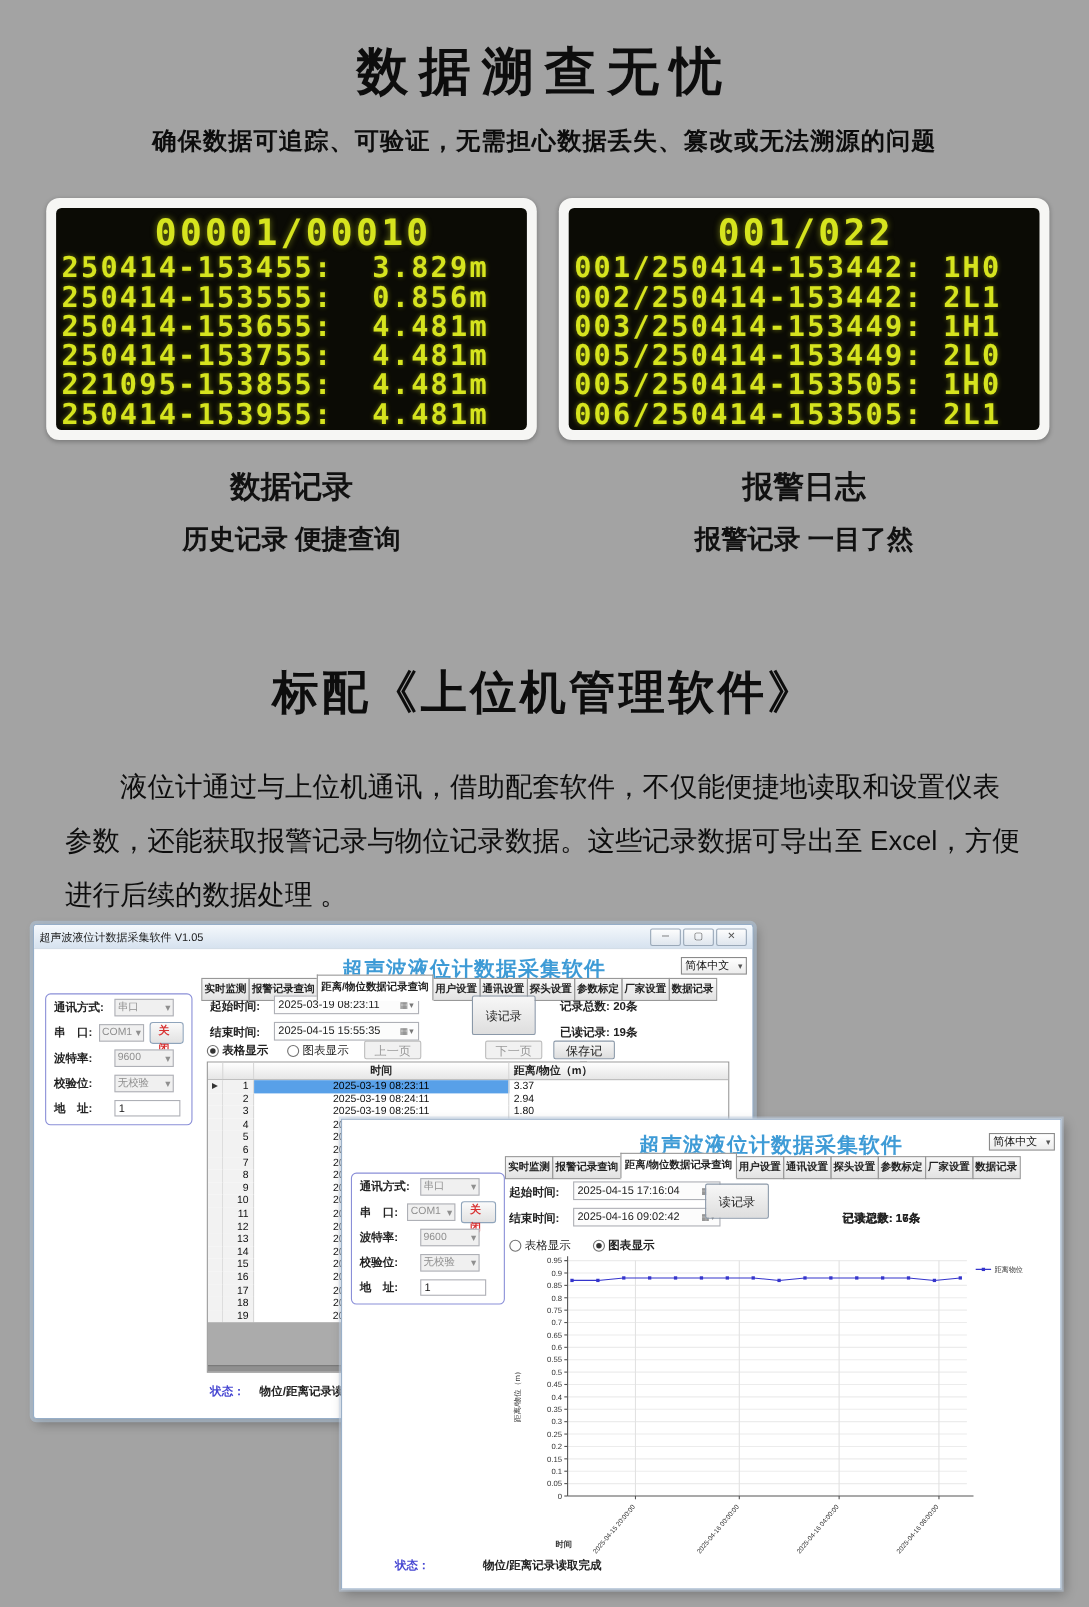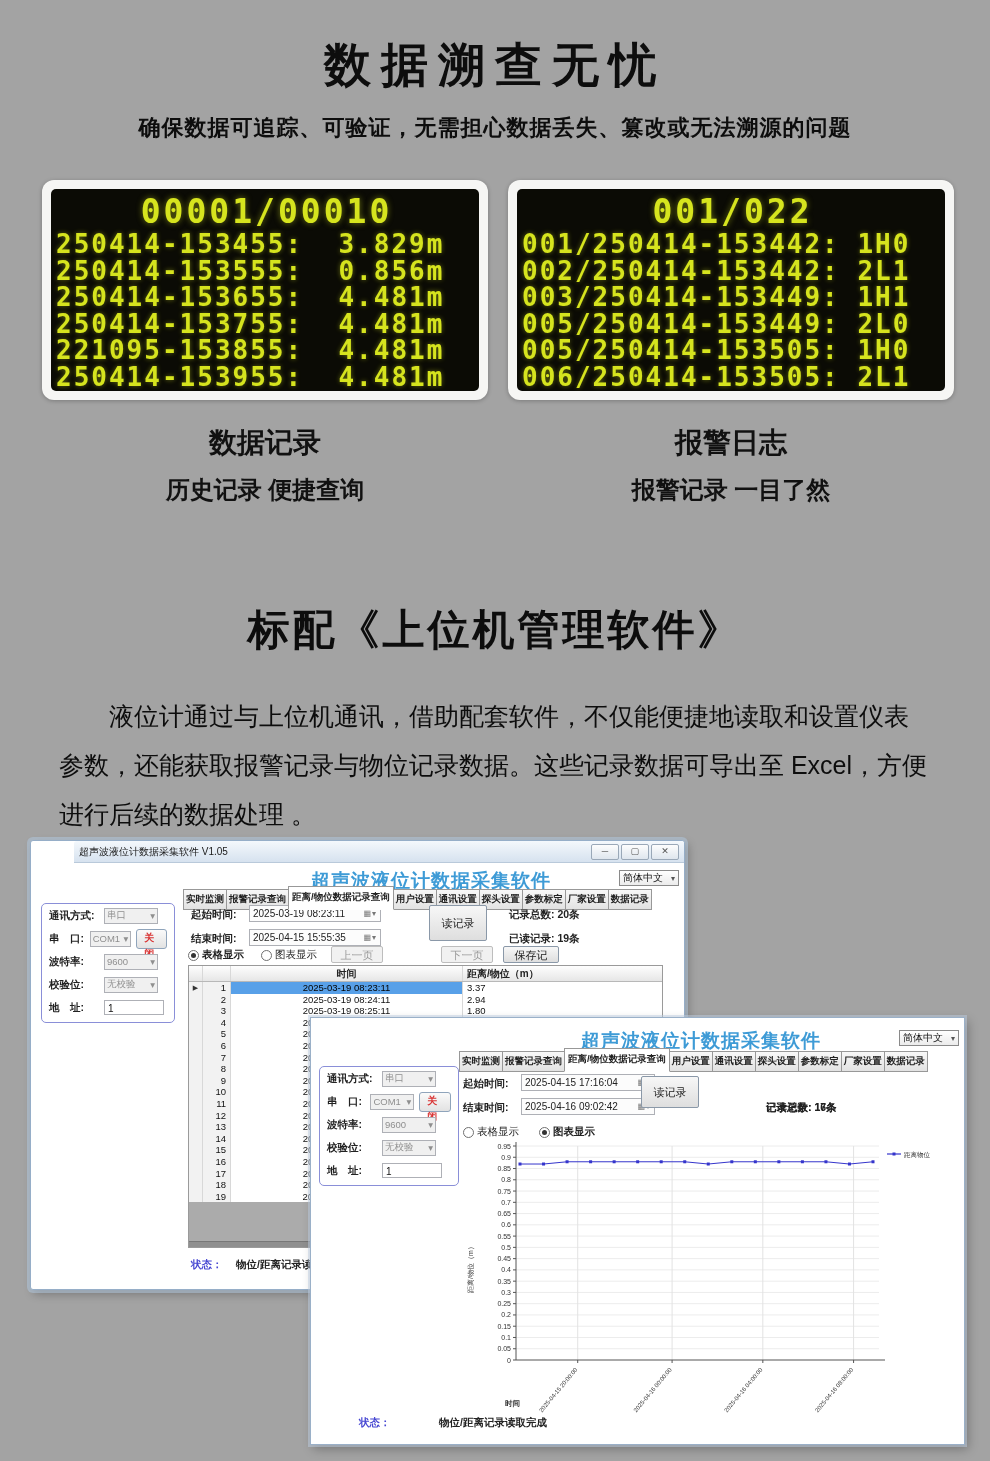--- a/index.html
+++ b/index.html
@@ -34,21 +34,21 @@
   
   .s2-title { position:absolute; top:602px; left:0; width:100%; text-align:center;
               font-size:42px; font-weight:700; letter-spacing:3px; color:#0d0d0d; }
   .s2-para  { position:absolute; top:692px; left:59px; width:872px; font-size:25px;
               line-height:49px; font-weight:500; color:#0d0d0d; text-indent:2em; }
 
   
   .win { position:absolute; background:#fff; box-sizing:border-box; font-size:10px; }
   .win1 { left:30px; top:840px; width:655px; height:450px; border:1px solid #96aec8;
           box-shadow:0 0 0 3px rgba(176,198,220,.55), 3px 4px 10px rgba(0,0,0,.28);
-          border-radius:3px;padding-left:43px; }
+          border-radius:3px; }
   .win2 { left:310px; top:1017px; width:655px; height:428px; border:1px solid #9ab0c8;
           box-shadow:0 0 0 2px rgba(190,205,225,.5), 3px 4px 10px rgba(0,0,0,.28); }
   .titlebar { height:21px; background:linear-gradient(#f4f8fc,#d6e2ef);
               border-bottom:1px solid #b9c9da; display:flex; align-items:center;
               padding:0 5px; border-radius:3px 3px 0 0; }
   .titlebar-text { font-size:10px; color:#1a1a1a; flex:1; }
   .winbtns { display:flex; gap:2px; }
   .winbtn { width:26px; height:14px; border:1px solid #9aa8b8; border-radius:2px;
             background:linear-gradient(#fdfdfd,#dfe6ee); font-size:9px; line-height:12px;
             text-align:center; color:#555; }

